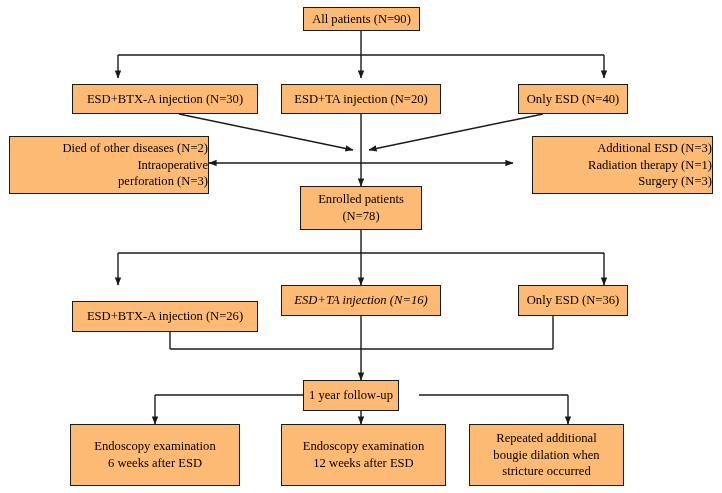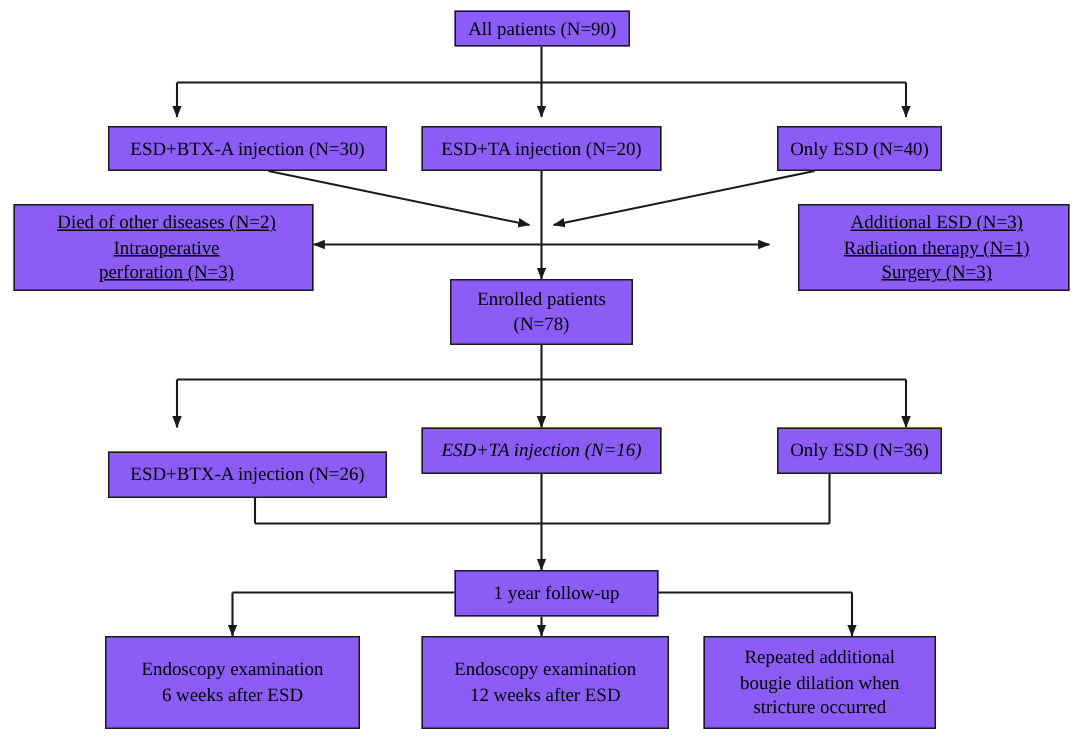--- a/index.html
+++ b/index.html
@@ -23,30 +23,30 @@
     position: absolute;
     left: 0;
     top: 0;
     width: 722px;
     height: 493px;
   }
   .node {
     position: absolute;
     box-sizing: border-box;
     border: 1.6px solid #1a1a1a;
-    background: #8b5cf6;
+    background: #fdba74;
     display: flex;
     flex-direction: column;
     justify-content: center;
     font-size: 12.6px;
     line-height: 1.32;
     color: #000000;
   }
   .node.center { align-items: center; text-align: center; }
-  .node.leftal { align-items: center; text-align: left; padding-left: 4px; text-decoration: underline; }
+  .node.leftal { align-items: flex-end; text-align: left; padding-left: 4px; }
   .node .ln { white-space: nowrap; display: block; }
 </style>
 </head>
 <body>
 
 <div id="flowchart">
 
   <svg id="edges" viewBox="0 0 722 493">
     <defs>
       <marker id="arw" markerWidth="9" markerHeight="9" refX="7.6" refY="3.2" orient="auto" markerUnits="userSpaceOnUse">
@@ -126,21 +126,21 @@
   </div>
 
   <div class="node center" style="left:281px; top:285px; width:160px; height:31px;font-style:italic;">
     <span class="ln">ESD+TA injection (N=16)</span>
   </div>
 
   <div class="node center" style="left:518px; top:285px; width:110px; height:31px;">
     <span class="ln">Only ESD (N=36)</span>
   </div>
 
-  <div class="node center" style="left:303px; top:380px; width:136px; height:31px;">
+  <div class="node center" style="left:303px; top:380px; width:96px; height:31px;">
     <span class="ln">1 year follow-up</span>
   </div>
 
   <div class="node center" style="left:70px; top:424px; width:170px; height:62px;">
     <span class="ln">Endoscopy examination</span>
     <span class="ln">6 weeks after ESD</span>
   </div>
 
   <div class="node center" style="left:281px; top:424px; width:165px; height:62px;">
     <span class="ln">Endoscopy examination</span>

